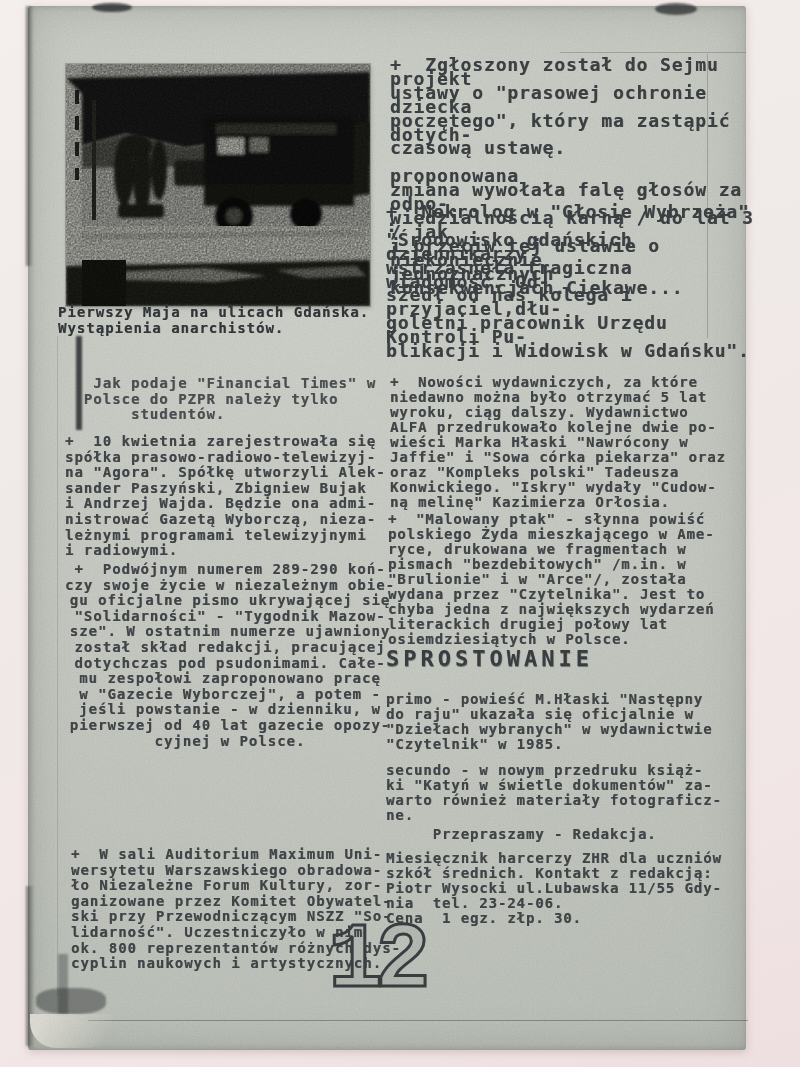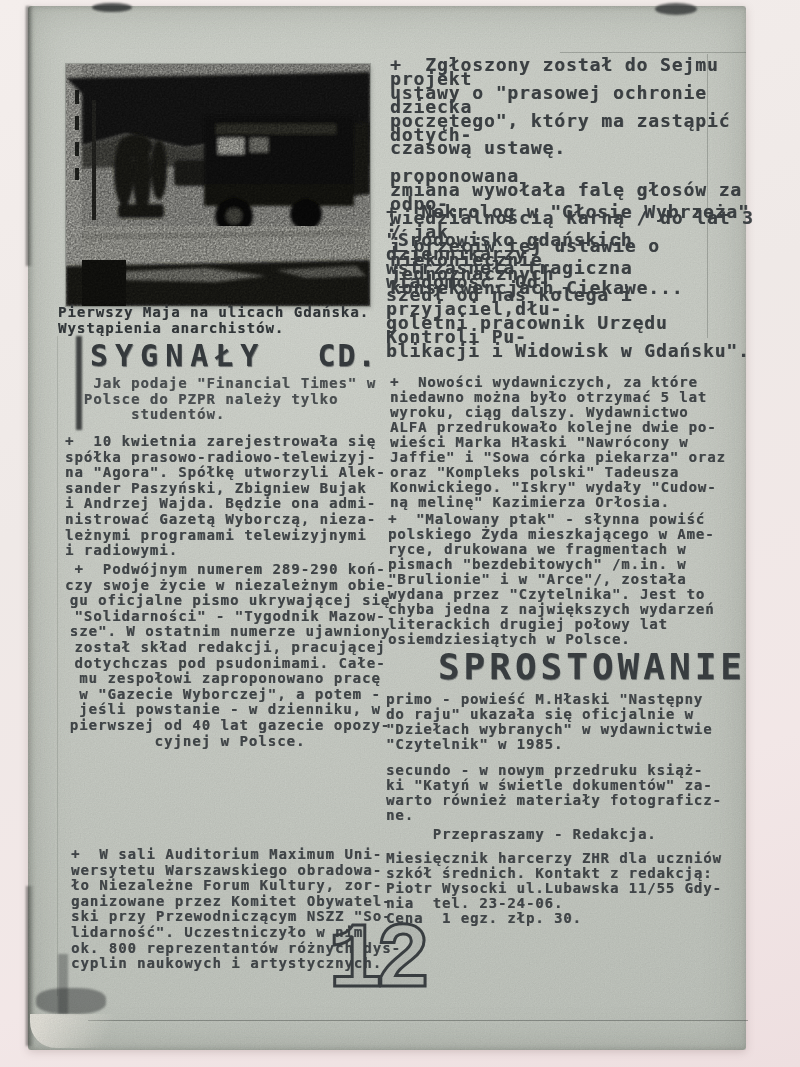--- a/index.html
+++ b/index.html
@@ -30,22 +30,22 @@
   .rightcol{font-size:14px;line-height:15px;letter-spacing:0.9px;width:368px;}
   .rt{font-size:18px;line-height:13.9px;letter-spacing:0.9px;width:368px;color:#3e4346;}
   .caption{font-size:14px;line-height:16px;letter-spacing:1px;color:#33383b;}
   .h-sygnaly{
     position:absolute;font-size:30px;font-weight:700;letter-spacing:7px;
     color:#383d40;text-shadow:0.6px 0.6px 0.8px rgba(50,54,58,0.6);
     filter:blur(0.2px);
   }
   .h-sygnaly .suffix{margin-left:52px;letter-spacing:2px;}
   .h-sprost{
-    position:absolute;width:360px;text-align:right;
-    font-size:36px;font-weight:700;letter-spacing:4px;color:#3b4043;
+    position:absolute;width:360px;text-align:left;
+    font-size:22px;font-weight:700;letter-spacing:4px;color:#3b4043;
     text-shadow:0.5px 0.5px 0.7px rgba(50,54,58,0.55);
   }
   .lead{filter:blur(0.25px);opacity:0.92;}
   .pagenum{
     position:absolute;left:300px;top:903px;
     font-family:Liberation Mono, monospace;
     font-size:92px;font-weight:700;letter-spacing:-8px;
     color:rgba(60,64,67,0.07);
     -webkit-text-stroke:3px #3c4144;
     text-shadow:none;
@@ -124,21 +124,20 @@
       <path d="M210,206 L290,202 L300,212 L240,214 Z" fill="#76766e" filter="url(#blur1)"></path>
       <rect x="16" y="196" width="44" height="46" fill="#181814"></rect>
 
       <rect width="304" height="242" filter="url(#noise)" opacity="0.45" fill="#000"></rect>
     </svg>
   </div>
 
   <div class="txt caption" style="left:30px;top:298px;">Pierwszy Maja na ulicach Gdańska.
 Wystąpienia anarchistów.</div>
 
-  <div class="h-sygnaly" style="left:62px;top:332px;"><span>SYGNAŁY</span><span class="suffix">CD.</span></div>
 
   <div class="txt leftcol lead" style="left:37px;top:370px;">   Jak podaje "Financial Times" w
   Polsce do PZPR należy tylko
        studentów.</div>
   <div class="txt leftcol" style="left:37px;top:428px;">+  10 kwietnia zarejestrowała się
 spółka prasowo-radiowo-telewizyj-
 na "Agora". Spółkę utworzyli Alek-
 sander Paszyński, Zbigniew Bujak
 i Andrzej Wajda. Będzie ona admi-
 nistrować Gazetą Wyborczą, nieza-

